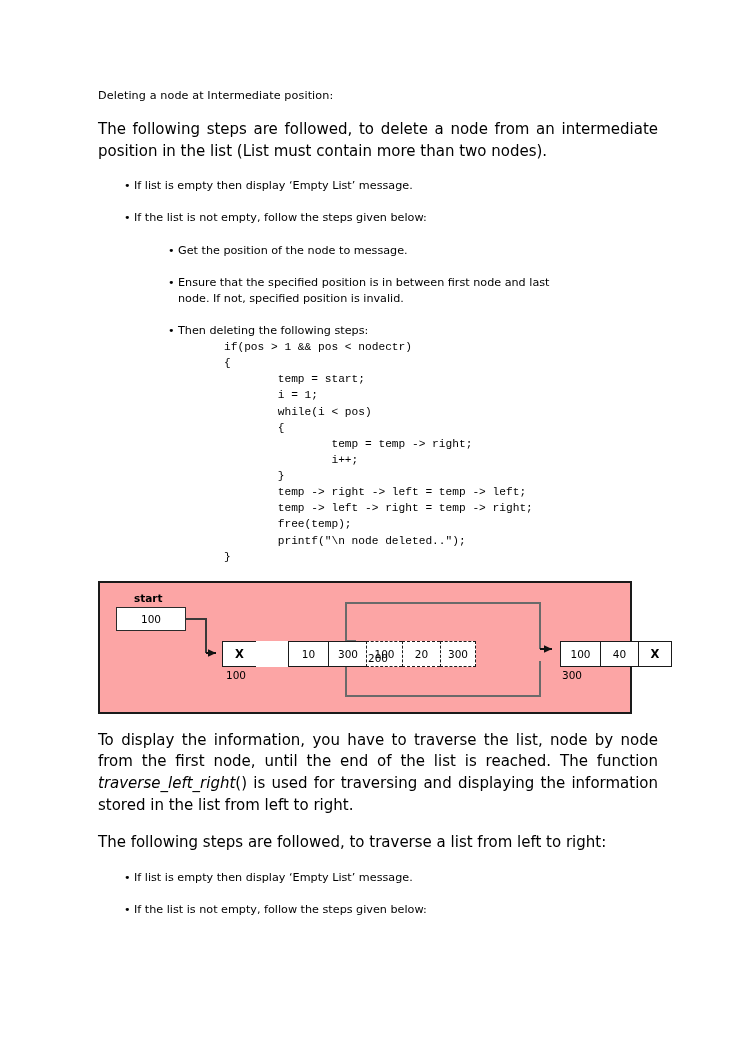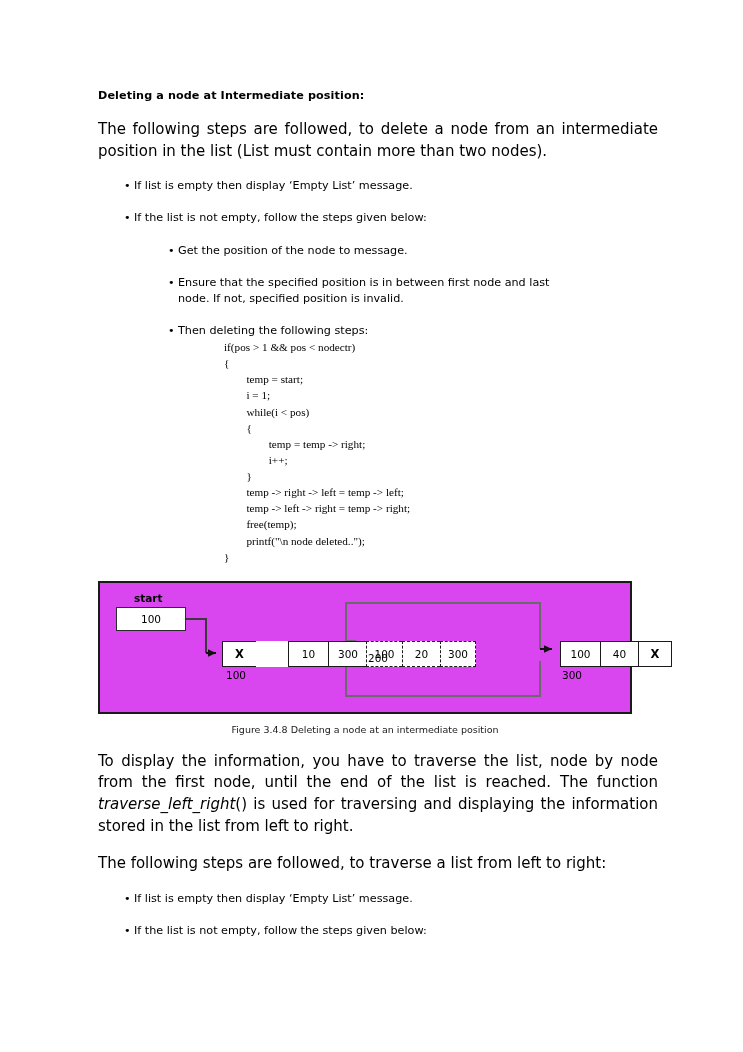--- a/index.html
+++ b/index.html
@@ -20,21 +20,21 @@
   }
   .content {
     position: absolute;
     left: 98px;
     top: 88px;
     width: 560px;
   }
 
   h2.heading {
     font-size: 11.2px;
-    font-weight: bold;
+    font-weight: normal;
     margin: 0 0 0 0;
     letter-spacing: 0.1px;
     line-height: 1.35;
   }
 
   p.para {
     font-size: 15px;
     line-height: 1.44;
     margin: 16px 0 0 0;
     text-align: justify;
@@ -53,41 +53,41 @@
     text-align: left;
   }
   .bullet-row .btext { flex: 1 1 auto; }
 
   .lvl1 { margin-left: 26px; }
   .lvl1 .btext { max-width: 500px; }
   .lvl2 { margin-left: 70px; }
   .lvl2 .btext { max-width: 398px; }
 
   .code {
-    font-family: Liberation Serif, serif;
+    font-family: Liberation Mono, monospace;
     font-size: 11.2px;
     line-height: 1.44;
     white-space: pre;
     margin: 0 0 0 126px;
   }
 
   .ital { font-style: italic; }
 
   
   .figure-wrap {
     position: relative;
     margin-top: 16px;
   }
   .fig-frame {
     position: relative;
     width: 534px;
     height: 133px;
     border: 2px solid #1a1a1a;
     box-sizing: border-box;
-    background: #d946ef;
+    background: #fca5a5;
   }
   .fig-caption {
     font-size: 9.5px;
     text-align: center;
     margin-top: 10px;
     width: 534px;
     color: #1a1a1a;
   }
 
   .start-label {
@@ -244,21 +244,20 @@
 
         <div class="node" style="left:460px; top:58px;">
           <span class="cell" style="width:40px;">100</span>
           <span class="cell" style="width:38px;">40</span>
           <span class="cell bold" style="width:34px;">X</span>
         </div>
         <div class="addr" style="left:462px; top:86px;">300</div>
 
       </div>
 
-      <div class="fig-caption">Figure 3.4.8 Deleting a node at an intermediate position</div>
     </div>
 
 
     <p class="para">
       <span>To display the information, you have to traverse the list, node by node from the first node, until the end of the list is reached. The function </span><span class="ital">traverse_left_right</span><span>() is used for traversing and displaying the information stored in the list from left to right.</span>
     </p>
 
     <p class="para nojust">The following steps are followed, to traverse a list from left to right:</p>
 
     <div class="bullet-row lvl1">

